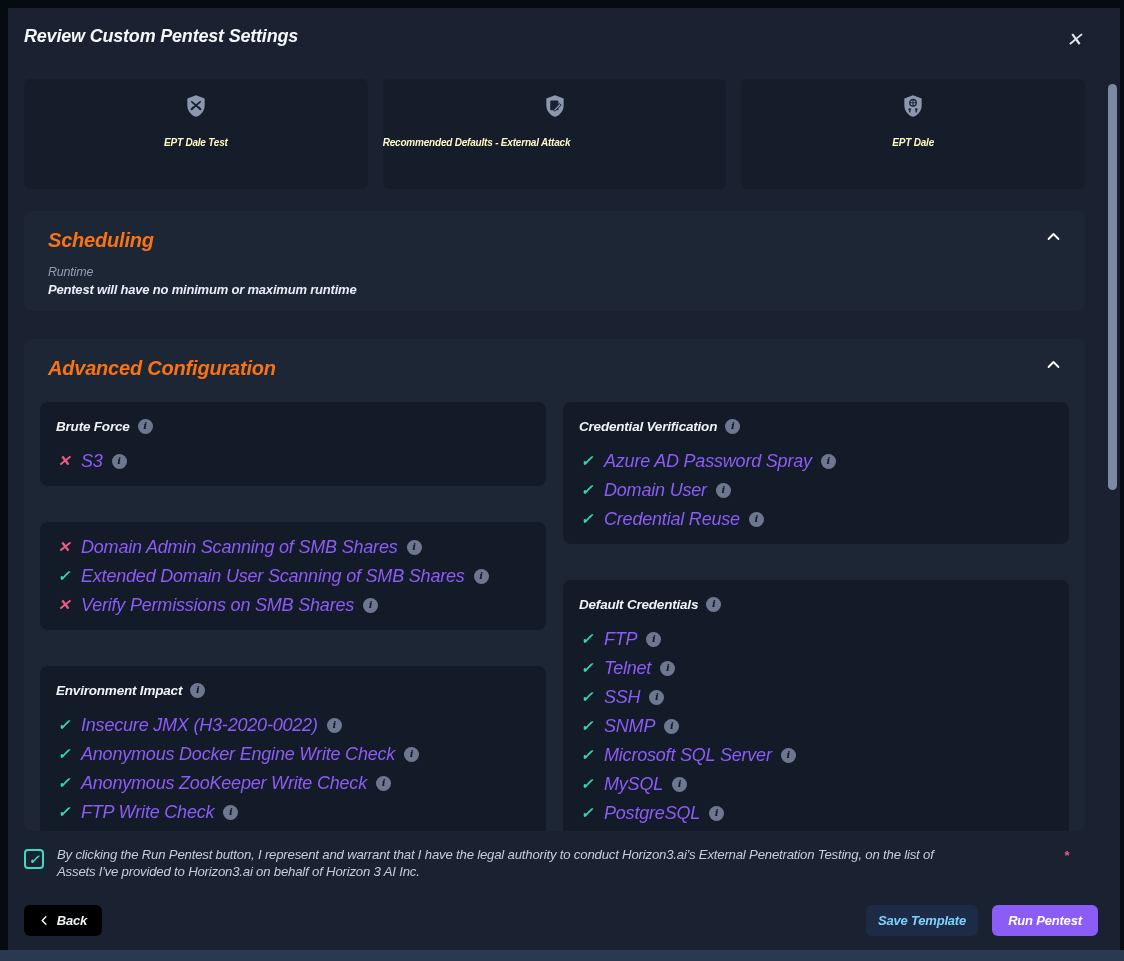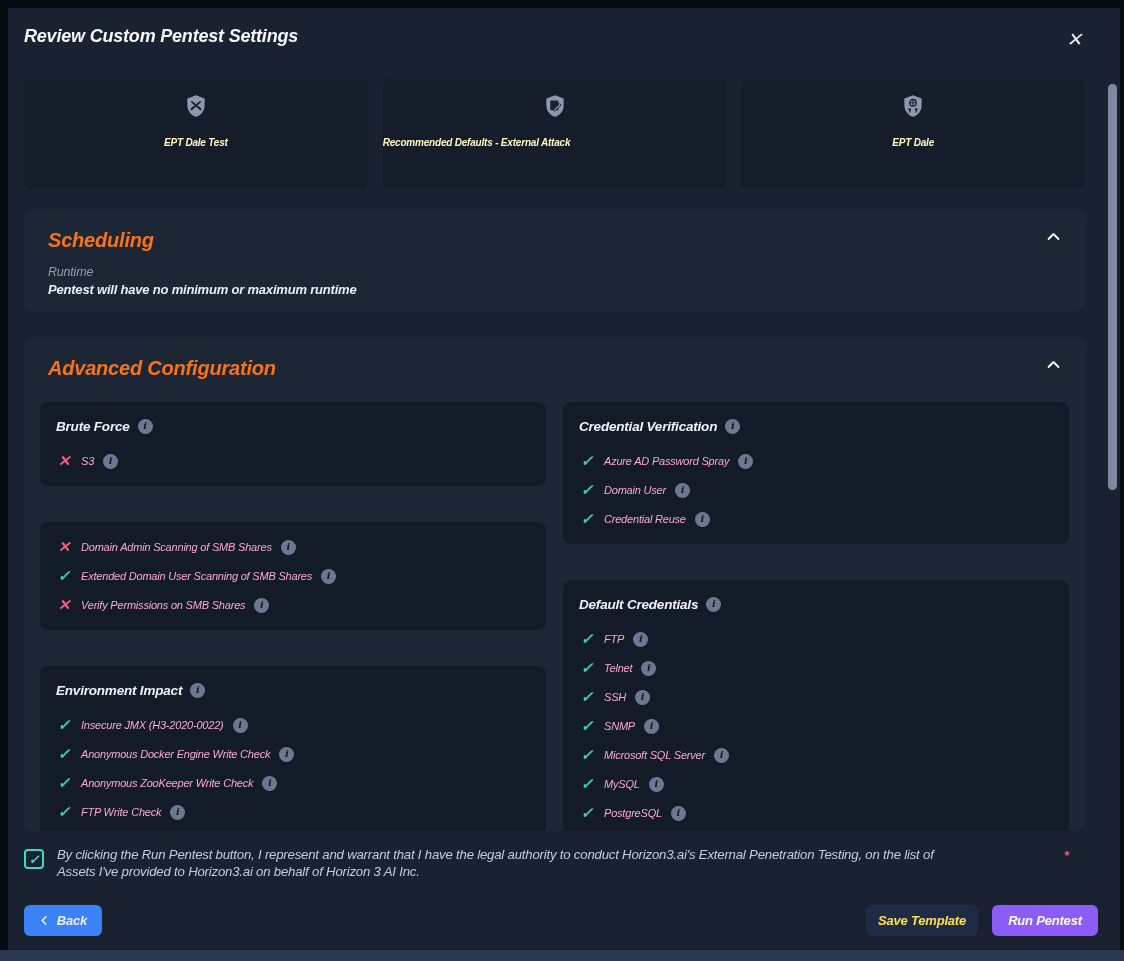--- a/index.html
+++ b/index.html
@@ -87,21 +87,21 @@
   }
   .gtitle { font-size:13.5px; font-weight:bold; color:#f0f3f8; }
   .item-row {
     display:flex; align-items:center; gap:9px;
     height:20px; margin-bottom:9px;
   }
   .item-row:last-child { margin-bottom:0; }
   .status-icon { width:16px; text-align:center; font-size:15px; font-weight:bold; line-height:20px; }
   .item-row[data-state="on"]  .status-icon::before { content:"✓"; color:#35d6a6; }
   .item-row[data-state="off"] .status-icon::before { content:"✕"; color:#ee5c86; }
-  .item-label { font-size:11px; color:#f9a8d4; }
+  .item-label { font-size:18px; color:#8b5cf6; }
   .info-icon {
     width:15px; height:15px; border-radius:50%;
     background:#6d7890; color:#141b28;
     display:inline-flex; align-items:center; justify-content:center;
     flex:0 0 15px; cursor:pointer;
   }
   .info-icon::before {
     content:"i";
     font-family:"DejaVu Serif", serif;
     font-weight:bold; font-size:10px; line-height:1;
@@ -124,22 +124,22 @@
   }
   .required-star {
     position:absolute; left:1056px; top:840px;
     color:#ee5c86; font-size:13px; font-weight:bold;
   }
   .btn {
     position:absolute; top:897px; height:31px;
     display:flex; align-items:center; justify-content:center;
     border-radius:6px; font-size:13px; font-weight:bold; cursor:pointer;
   }
-  .back-btn  { left:16px; width:78px; background:#3b82f6; color:#eef2f7; gap:7px; }
-  .save-btn  { left:858px; width:112px; background:#1d2b46; color:#fde047; }
+  .back-btn  { left:16px; width:78px; background:#000000; color:#eef2f7; gap:7px; }
+  .save-btn  { left:858px; width:112px; background:#1d2b46; color:#7dd3fc; }
   .run-btn   { left:984px; width:106px; background:#8b5cf6; color:#ffffff; }
   
   .scrollbar-thumb {
     position:absolute; left:1100px; top:76px; width:9px; height:406px;
     background:#7d89a0; border-radius:5px; cursor:grab;
   }
 </style>
 </head>
 <body>
 

